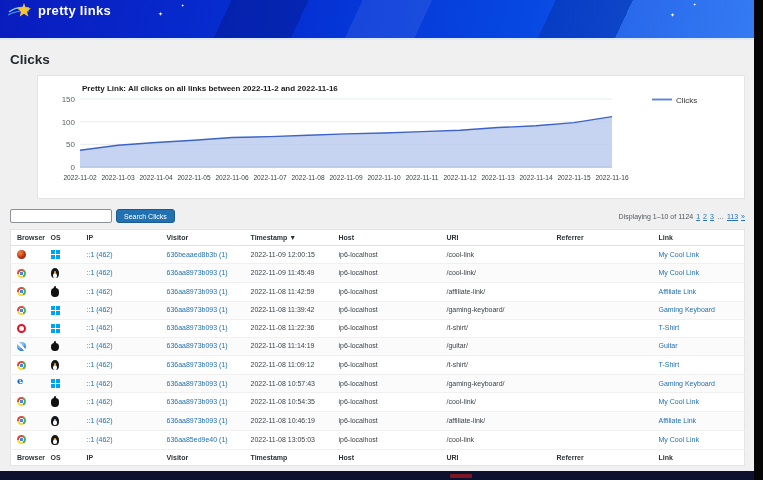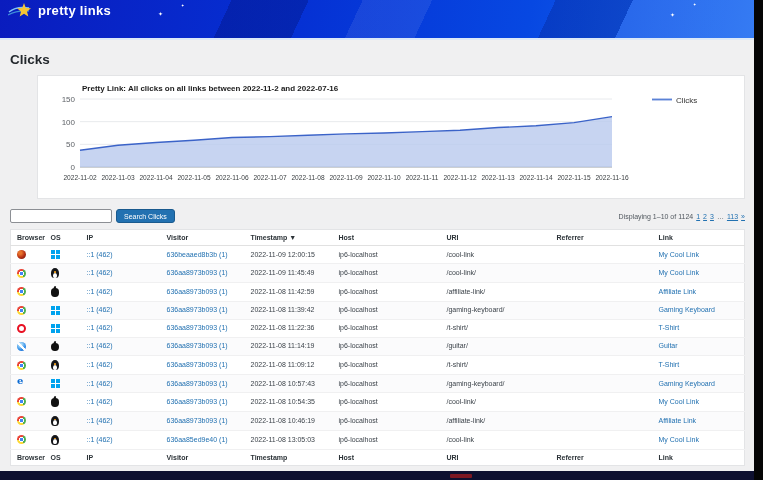--- a/index.html
+++ b/index.html
@@ -108,21 +108,21 @@
   </div>
 
   <div class="content">
 
     <h1 class="page-title">Clicks</h1>
 
 
     <div class="chart-panel">
       <div class="chart-flex">
         <div class="chart-left">
-          <div class="chart-title">Pretty Link: All clicks on all links between 2022-11-2 and 2022-07-16</div>
+          <div class="chart-title">Pretty Link: All clicks on all links between 2022-11-2 and 2022-11-16</div>
           <svg id="chart-svg" width="604" height="98" viewBox="0 0 604 98">
               <line x1="36" y1="74" x2="568" y2="74" stroke="#9aa0a6" stroke-width="1"></line>
               <text x="31" y="77" text-anchor="end" class="ytick">0</text>
               <line x1="36" y1="51.333333333333336" x2="568" y2="51.333333333333336" stroke="#e8eaed" stroke-width="1"></line>
               <text x="31" y="54.333333333333336" text-anchor="end" class="ytick">50</text>
               <line x1="36" y1="28.66666666666667" x2="568" y2="28.66666666666667" stroke="#e8eaed" stroke-width="1"></line>
               <text x="31" y="31.66666666666667" text-anchor="end" class="ytick">100</text>
               <line x1="36" y1="6" x2="568" y2="6" stroke="#e8eaed" stroke-width="1"></line>
               <text x="31" y="9" text-anchor="end" class="ytick">150</text>
               <path d="M36,74 L36,57.22666666666667 L74,52.239999999999995 L112,49.519999999999996 L150,47.25333333333333 L188,44.53333333333333 L226,43.626666666666665 L264,42.266666666666666 L302,40.906666666666666 L340,40 L378,38.64 L416,37.28 L454,34.56 L492,32.74666666666666 L530,29.573333333333338 L568,23.68 L568,74 Z" fill="#b9c9ee" fill-opacity="0.8"></path>

